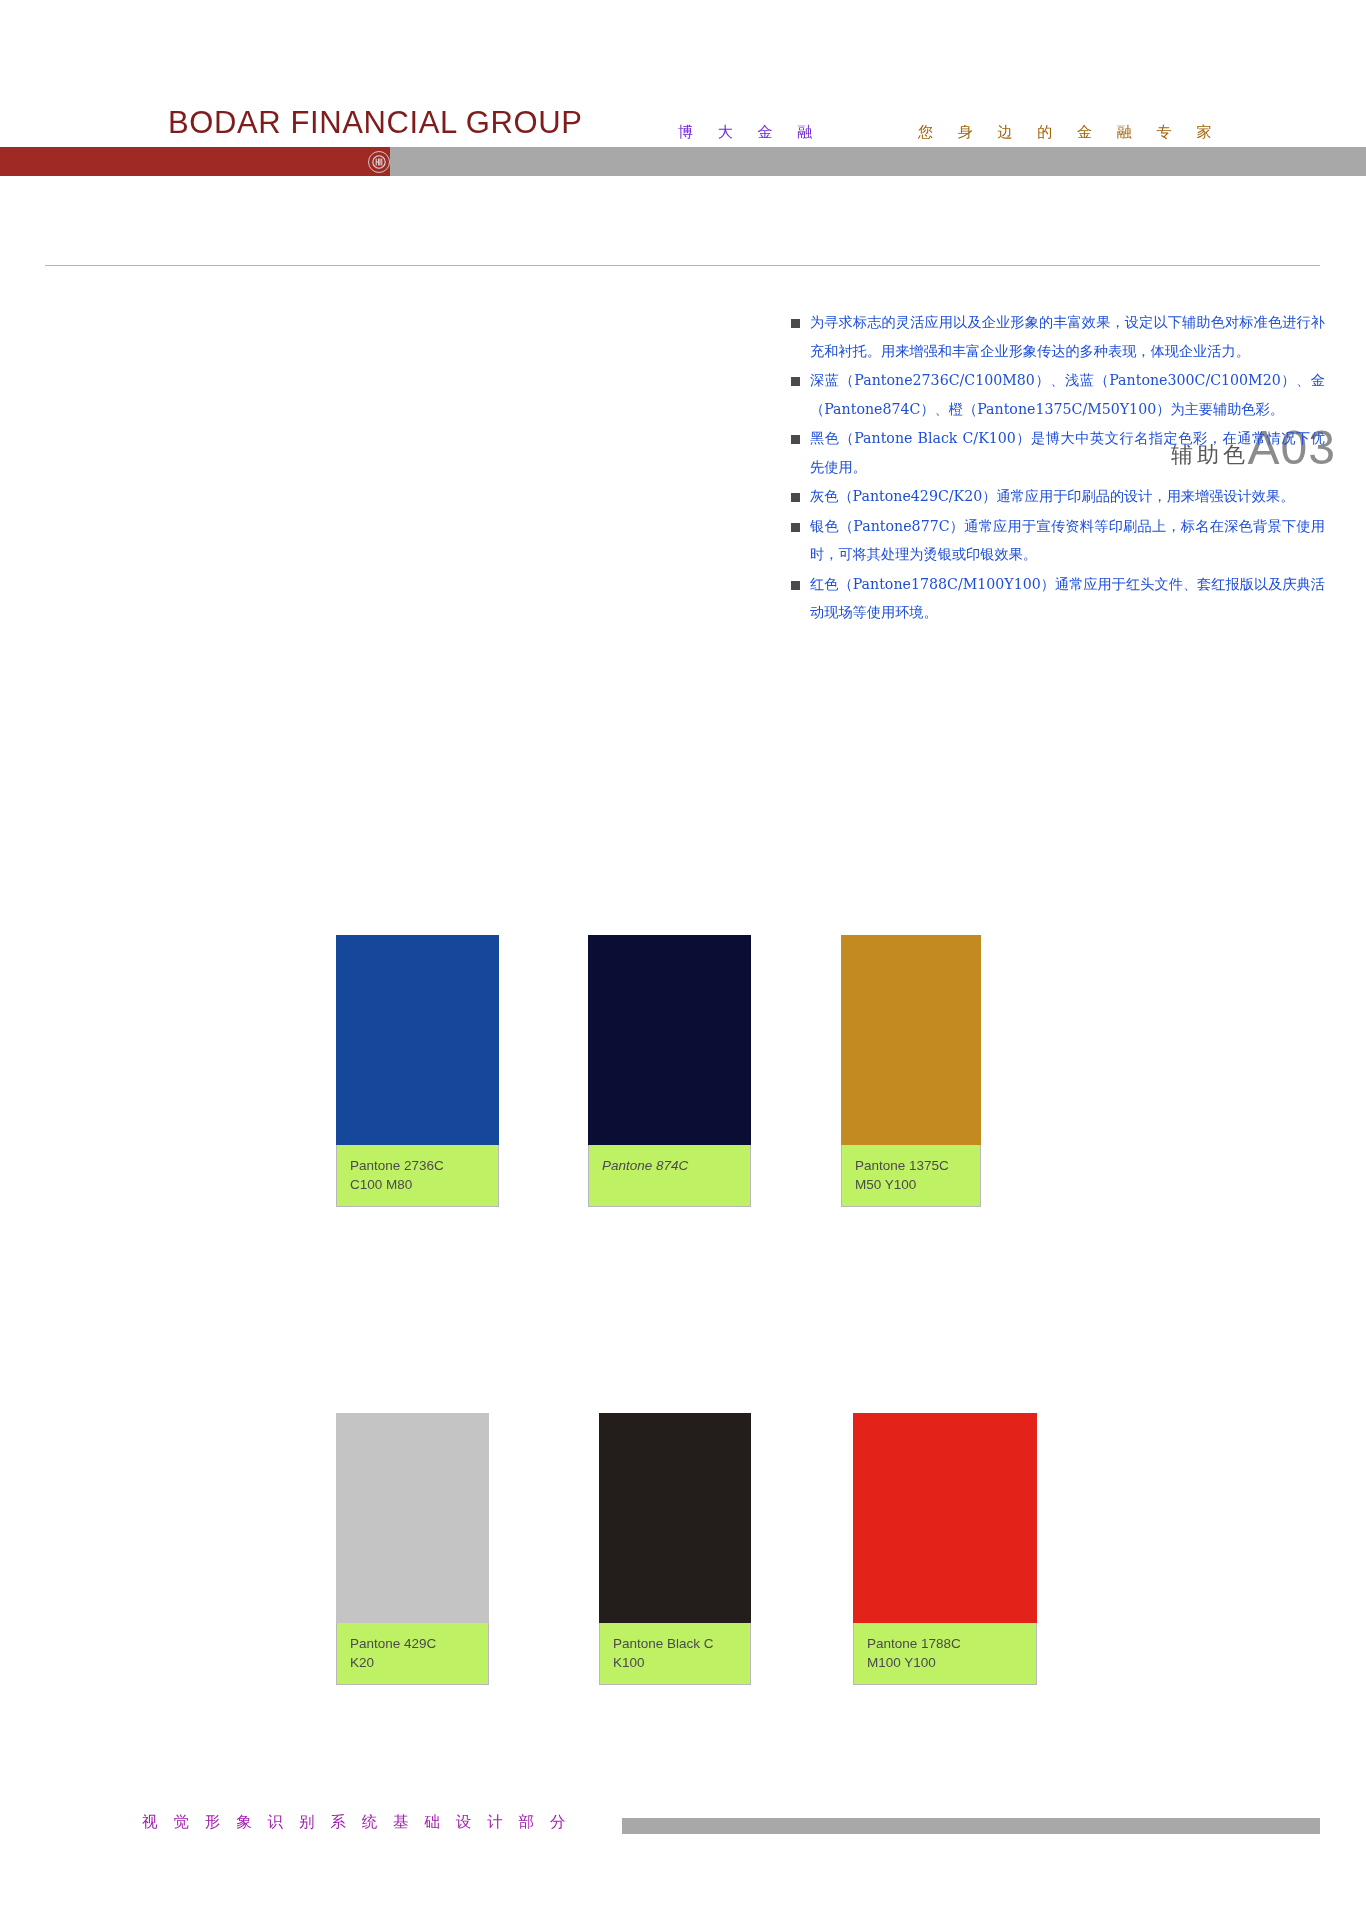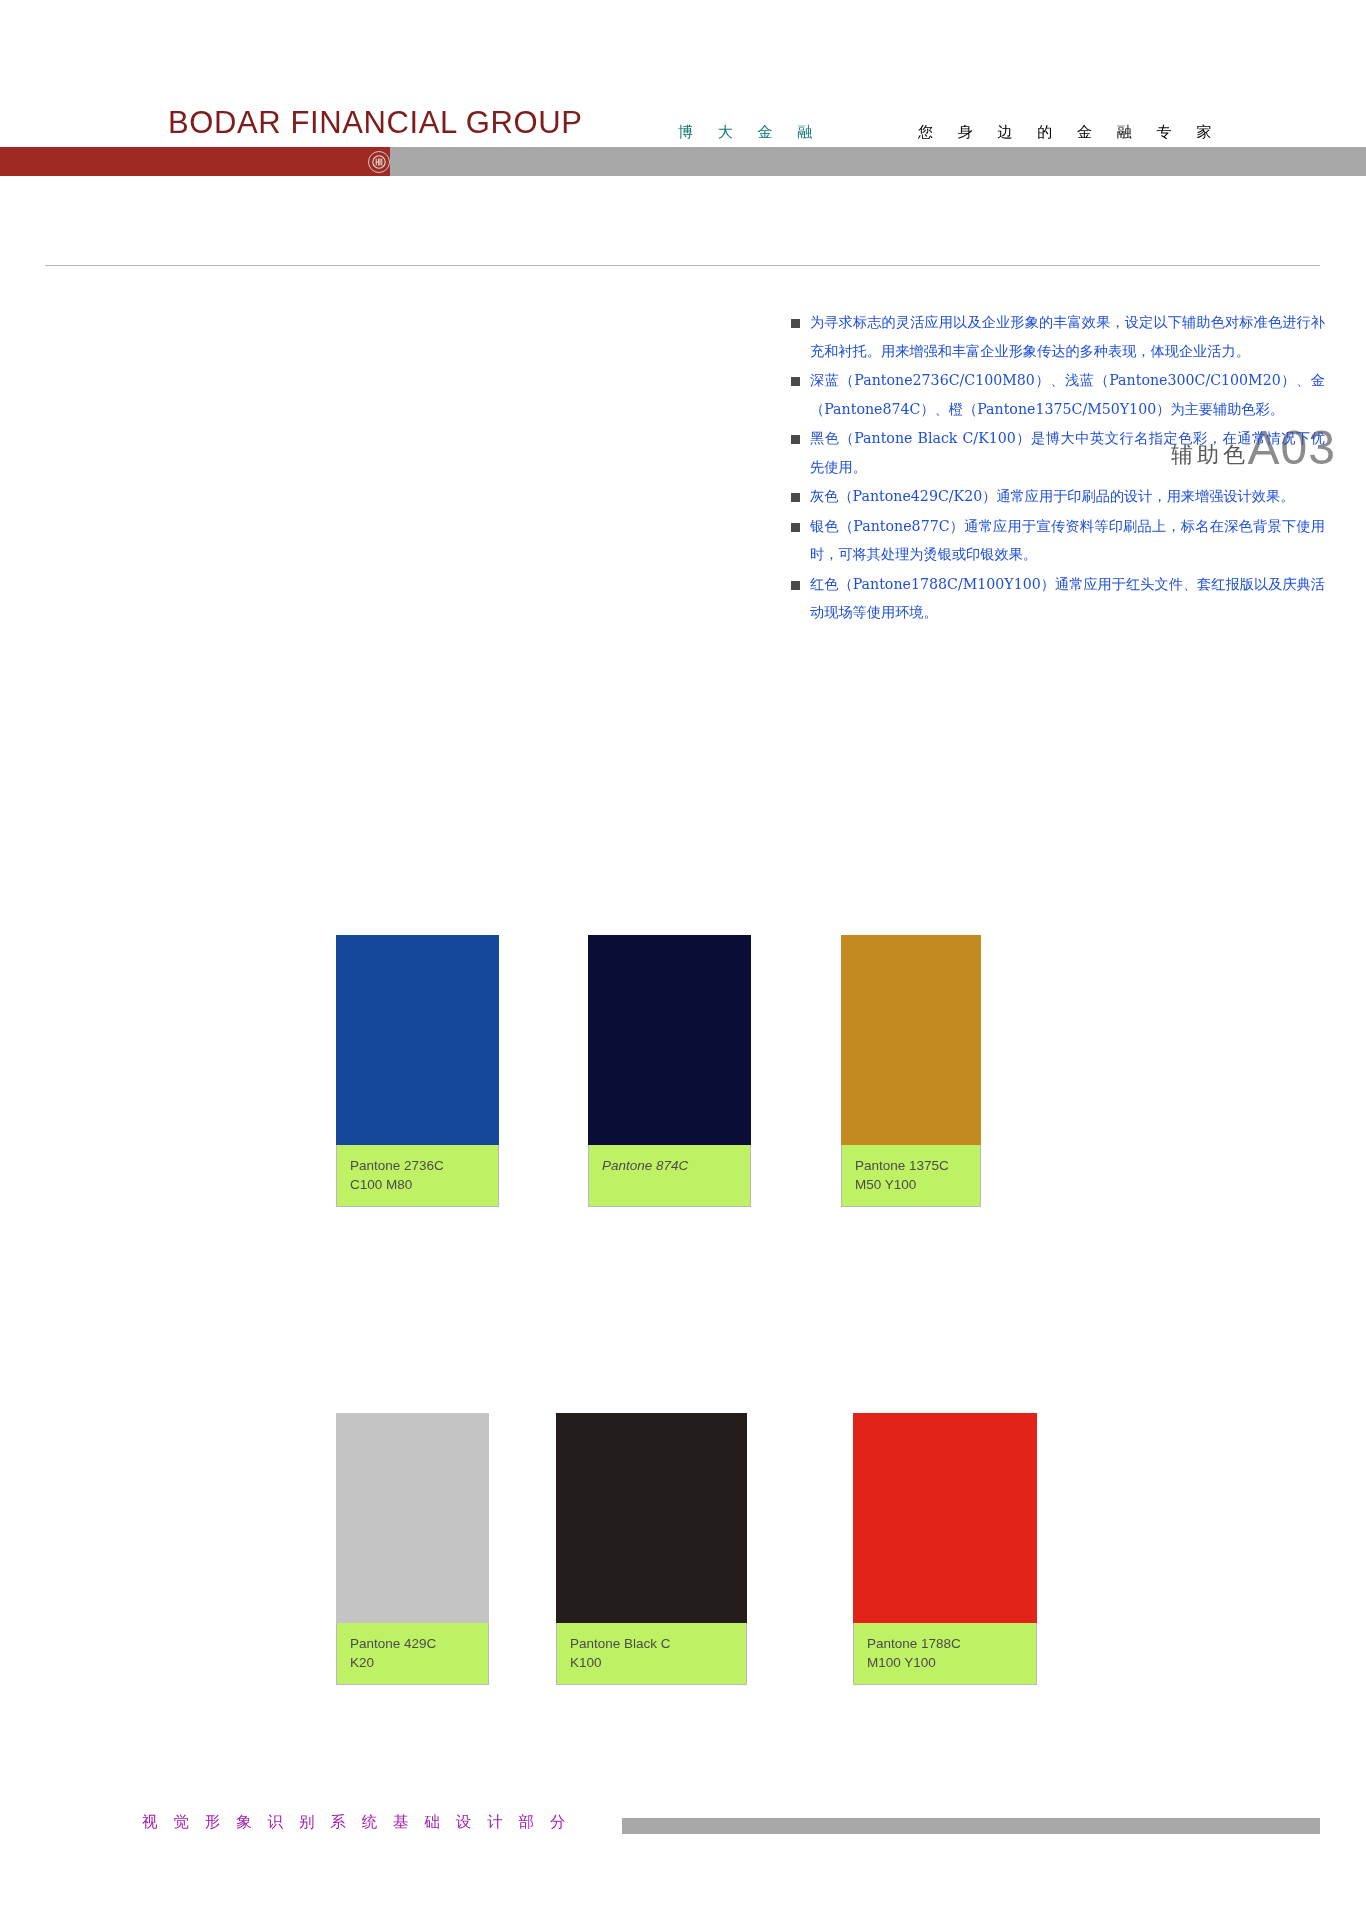--- a/index.html
+++ b/index.html
@@ -31,31 +31,31 @@
     color: #7f1d1d;
     font-weight: 400;
     white-space: nowrap;
     font-family: "Liberation Sans", sans-serif;
   }
   #header-tagline-cn {
     position: absolute;
     left: 678px;
     top: 123px;
     font-size: 15px;
-    color: #0f766e;
+    color: #6d28d9;
     letter-spacing: 10px;
     white-space: nowrap;
     font-family: "DejaVu Sans", sans-serif;
   }
   #header-slogan-cn {
     position: absolute;
     left: 918px;
     top: 123px;
     font-size: 15px;
-    color: #000000;
+    color: #a16207;
     letter-spacing: 10px;
     white-space: nowrap;
     font-family: "DejaVu Sans", sans-serif;
   }
   #header-bar-red {
     position: absolute;
     left: 0;
     top: 147px;
     width: 390px;
     height: 29px;
@@ -260,21 +260,21 @@
 </div>
 
 <div class="swatch-card" style="left:336px; top:1413px; width:153px;">
   <div class="swatch-chip" style="background: rgb(196, 196, 196);"></div>
   <div class="swatch-label">
     <div class="swatch-name">Pantone 429C</div>
     <div class="swatch-spec">K20</div>
   </div>
 </div>
 
-<div class="swatch-card" style="left:556px; top:1413px; width:191px;">
+<div class="swatch-card" style="left:599px; top:1413px; width:152px;">
   <div class="swatch-chip" style="background: rgb(35, 30, 28);"></div>
   <div class="swatch-label">
     <div class="swatch-name">Pantone Black C</div>
     <div class="swatch-spec">K100</div>
   </div>
 </div>
 
 <div class="swatch-card" style="left:841px; top:1413px; width:196px;padding-left:12px;">
   <div class="swatch-chip" style="background: rgb(227, 34, 25);"></div>
   <div class="swatch-label">

